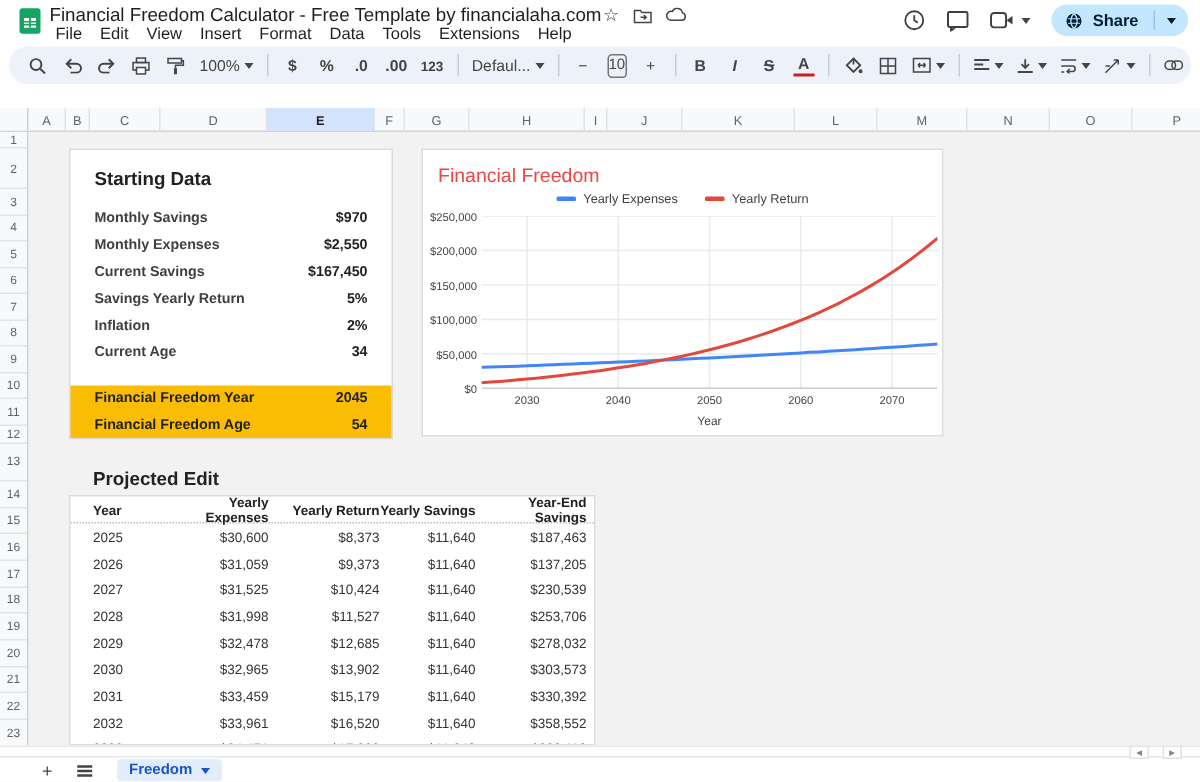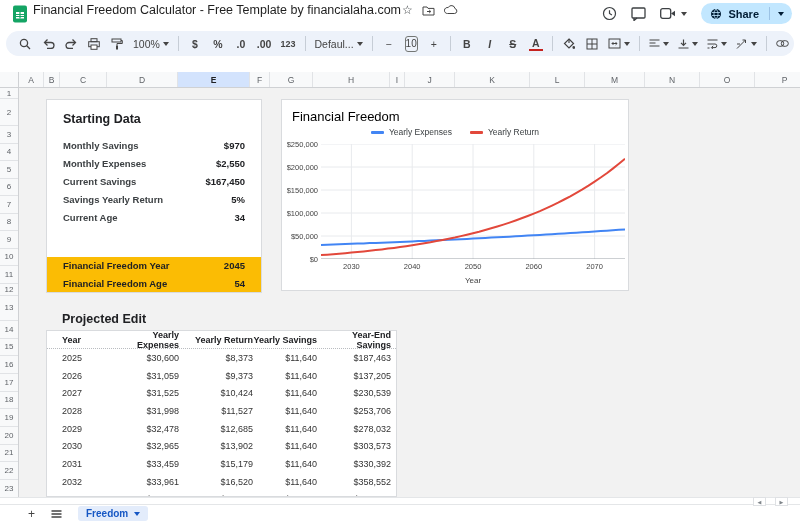--- a/index.html
+++ b/index.html
@@ -54,21 +54,21 @@
   .sd-title { position:absolute; left:16px; top:12px; font-size:12.5px; font-weight:700; color:#202124; }
   .sd-rows { position:absolute; left:16px; right:16px; top:37px; }
   .sd-row { height:17.8px; display:flex; justify-content:space-between; align-items:center; }
   .sd-label { font-size:9.5px; font-weight:600; color:#3c4043; }
   .sd-value { font-size:9.5px; font-weight:600; color:#202124; }
   .sd-highlight { position:absolute; left:0; right:0; bottom:0; height:35px; padding:0 16px; }
   .hl-row { height:17.5px; display:flex; justify-content:space-between; align-items:center; }
   .hl-row span { font-size:9.5px; font-weight:700; color:#202124; }
 
   .chart-card { left:281px; top:11px; width:348px; height:192px; }
-  .chart-title { position:absolute; left:10px; top:9px; font-size:13px; color:#000000; }
+  .chart-title { position:absolute; left:10px; top:9px; font-size:13px; color:#ef4444; }
   .chart-legend { position:absolute; top:27px; left:0; right:0; display:flex; justify-content:center; gap:18px; align-items:center; }
   .leg-item { display:flex; align-items:center; gap:5px; font-size:8.5px; color:#3c4043; }
   .leg-swatch { width:13px; height:3px; border-radius:1px; }
   .plot-svg { position:absolute; left:39px; top:44px; }
   .ytick { position:absolute; width:34px; text-align:right; font-size:7.5px; color:#444; left:2px; }
   .xtick { position:absolute; top:162px; width:30px; text-align:center; font-size:7.5px; color:#444; }
   .xaxis-label { position:absolute; top:176px; left:39px; width:304px; text-align:center; font-size:8px; color:#444; }
 
   .pd-title { position:absolute; left:62px; top:224px; font-size:12.5px; font-weight:700; color:#202124; }
   .pd-card { left:46px; top:242px; width:351px; height:167px; overflow:hidden; }
@@ -108,20 +108,31 @@
     <div class="title-icons" style="left: 402px;">
       <span class="icon-btn" style="font-size:12px;">☆</span>
       <svg class="ic icon-btn" width="13" height="11" viewBox="0 0 13 11">
           <path d="M1 2 h4 l1 1.4 h6 v6.6 h-11 z" fill="none" stroke="#444" stroke-width="1"></path>
           <path d="M5 6.5 h3.4 M7.2 5 l1.6 1.5 -1.6 1.5" fill="none" stroke="#444" stroke-width="1"></path>
         </svg>
       <svg class="ic icon-btn" width="14" height="10" viewBox="0 0 14 10">
           <path d="M3.5 8.5 a3 3 0 1 1 .7-5.9 a3.6 3.6 0 0 1 6.8 1 a2.5 2.5 0 0 1-.4 4.9 z" fill="none" stroke="#444" stroke-width="1"></path>
         </svg>
     </div>
+    <div class="menu-row">
+        <span class="menu-item">File</span>
+        <span class="menu-item">Edit</span>
+        <span class="menu-item">View</span>
+        <span class="menu-item">Insert</span>
+        <span class="menu-item">Format</span>
+        <span class="menu-item">Data</span>
+        <span class="menu-item">Tools</span>
+        <span class="menu-item">Extensions</span>
+        <span class="menu-item">Help</span>
+      </div>
     <div class="top-right">
       <svg class="ic icon-btn" width="15" height="15" viewBox="0 0 15 15">
           <circle cx="7.5" cy="7.5" r="6" fill="none" stroke="#3c4043" stroke-width="1.2"></circle>
           <path d="M7.5 4.2 v3.3 l2.4 1.6" fill="none" stroke="#3c4043" stroke-width="1.2"></path>
         </svg>
       <svg class="ic icon-btn" width="15" height="14" viewBox="0 0 15 14">
           <rect x="1" y="1" width="13" height="10" rx="1" fill="none" stroke="#3c4043" stroke-width="1.3"></rect>
           <path d="M3 11 v2.5 L6 11" fill="none" stroke="#3c4043" stroke-width="1.3"></path>
         </svg>
       <span class="icon-btn" style="gap:5px; display:inline-flex; align-items:center;">
@@ -320,20 +331,24 @@
           </div>
           <div class="sd-row">
             <span class="sd-label">Current Savings</span>
             <span class="sd-value">$167,450</span>
           </div>
           <div class="sd-row">
             <span class="sd-label">Savings Yearly Return</span>
             <span class="sd-value">5%</span>
           </div>
           <div class="sd-row">
+            <span class="sd-label">Inflation</span>
+            <span class="sd-value">2%</span>
+          </div>
+          <div class="sd-row">
             <span class="sd-label">Current Age</span>
             <span class="sd-value">34</span>
           </div>
         </div>
       <div class="sd-highlight" style="background: rgb(251, 188, 4);">
           <div class="hl-row">
             <span>Financial Freedom Year</span>
             <span>2045</span>
           </div>
           <div class="hl-row">

